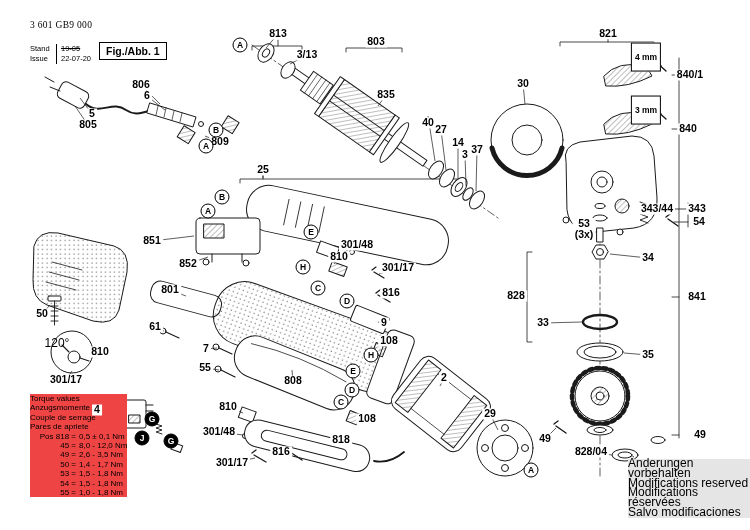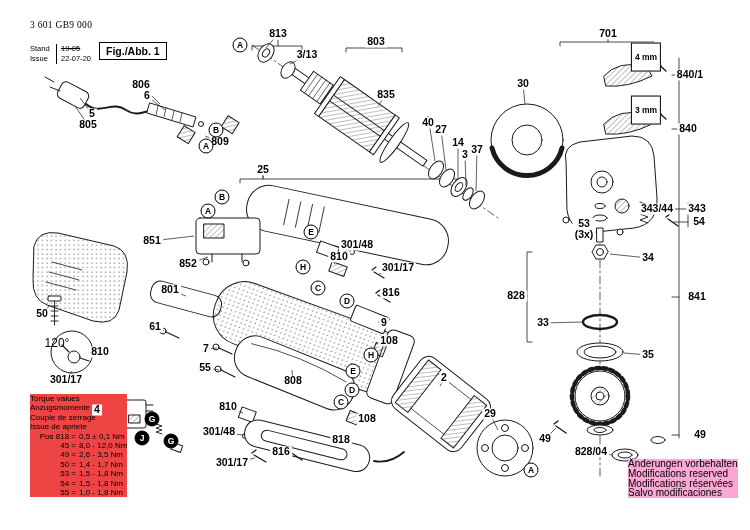--- a/index.html
+++ b/index.html
@@ -25,21 +25,21 @@
   .callout{position:absolute;transform:translate(-50%,-50%);width:13px;height:13px;
            border:1.3px solid #000;border-radius:50%;background:#fff;z-index:6;
            display:flex;align-items:center;justify-content:center;
            font-size:8.5px;font-weight:bold;line-height:1;}
   .callout.filled{background:#000;color:#fff;}
   
   .torque{position:absolute;left:30px;top:394px;font-size:8px;line-height:9.4px;z-index:4;background:#ef4444;}
   .torque-row{display:flex;}
   .torque-pos{width:46px;text-align:right;margin-right:3px;white-space:pre;}
   
-  .footer-notes{position:absolute;left:628px;top:459px;font-size:10px;line-height:9.8px;z-index:4;background:#f9a8d4;}
+  .footer-notes{position:absolute;left:628px;top:459px;font-size:12px;line-height:9.8px;z-index:4;background:#e5e5e5;}
 </style>
 </head>
 <body>
 
 <svg class="decor" width="750" height="530" viewBox="0 0 750 530">
   <defs>
     <pattern id="h" width="4" height="4" patternUnits="userSpaceOnUse" patternTransform="rotate(45)">
       <line x1="0" y1="0" x2="0" y2="4" stroke="#444" stroke-width="0.7"></line>
     </pattern>
     <pattern id="d" width="4.5" height="4.5" patternUnits="userSpaceOnUse">
@@ -276,21 +276,21 @@
     <span class="date">22-07-20</span>
   </div>
 </div>
 <div class="fig-box">Fig./Abb. 1</div>
 
 <div class="layer" id="label-layer">
     <div class="part-label" style="left: 278px; top: 34px;">813</div>
     <div class="part-label" style="left: 307px; top: 55px;">3/13</div>
     <div class="part-label" style="left: 376px; top: 42px;">803</div>
     <div class="part-label" style="left: 386px; top: 95px;">835</div>
-    <div class="part-label" style="left: 608px; top: 34px;">701</div>
+    <div class="part-label" style="left: 608px; top: 34px;">821</div>
     <div class="part-label box" style="left: 646px; top: 57px;">4 mm</div>
     <div class="part-label" style="left: 690px; top: 75px;">840/1</div>
     <div class="part-label box" style="left: 646px; top: 110px;">3 mm</div>
     <div class="part-label" style="left: 688px; top: 129px;">840</div>
     <div class="part-label" style="left: 141px; top: 85px;">806</div>
     <div class="part-label" style="left: 147px; top: 96px;">6</div>
     <div class="part-label" style="left: 92px; top: 114px;">5</div>
     <div class="part-label" style="left: 88px; top: 125px;">805</div>
     <div class="part-label" style="left: 220px; top: 142px;">809</div>
     <div class="part-label" style="left: 523px; top: 84px;">30</div>
@@ -356,21 +356,21 @@
     <div class="callout filled" style="left: 142px; top: 438px;">J</div>
     <div class="callout filled" style="left: 171px; top: 441px;">G</div>
     <div class="callout" style="left: 531px; top: 470px;">A</div>
   </div>
 
 <div class="torque">
   <div id="torque-headings">
       <div class="torque-heading">Torque values</div>
       <div class="torque-heading">Anzugsmomente</div>
       <div class="torque-heading">Couple de serrage</div>
-      <div class="torque-heading">Issue de apriete</div>
+      <div class="torque-heading">Pares de apriete</div>
     </div>
   <div id="torque-rows">
       <div class="torque-row">
         <span class="torque-pos">Pos 818 =</span>
         <span class="torque-val">0,5 ± 0,1 Nm</span>
       </div>
       <div class="torque-row">
         <span class="torque-pos">45 =</span>
         <span class="torque-val">8,0 - 12,0 Nm</span>
       </div>

